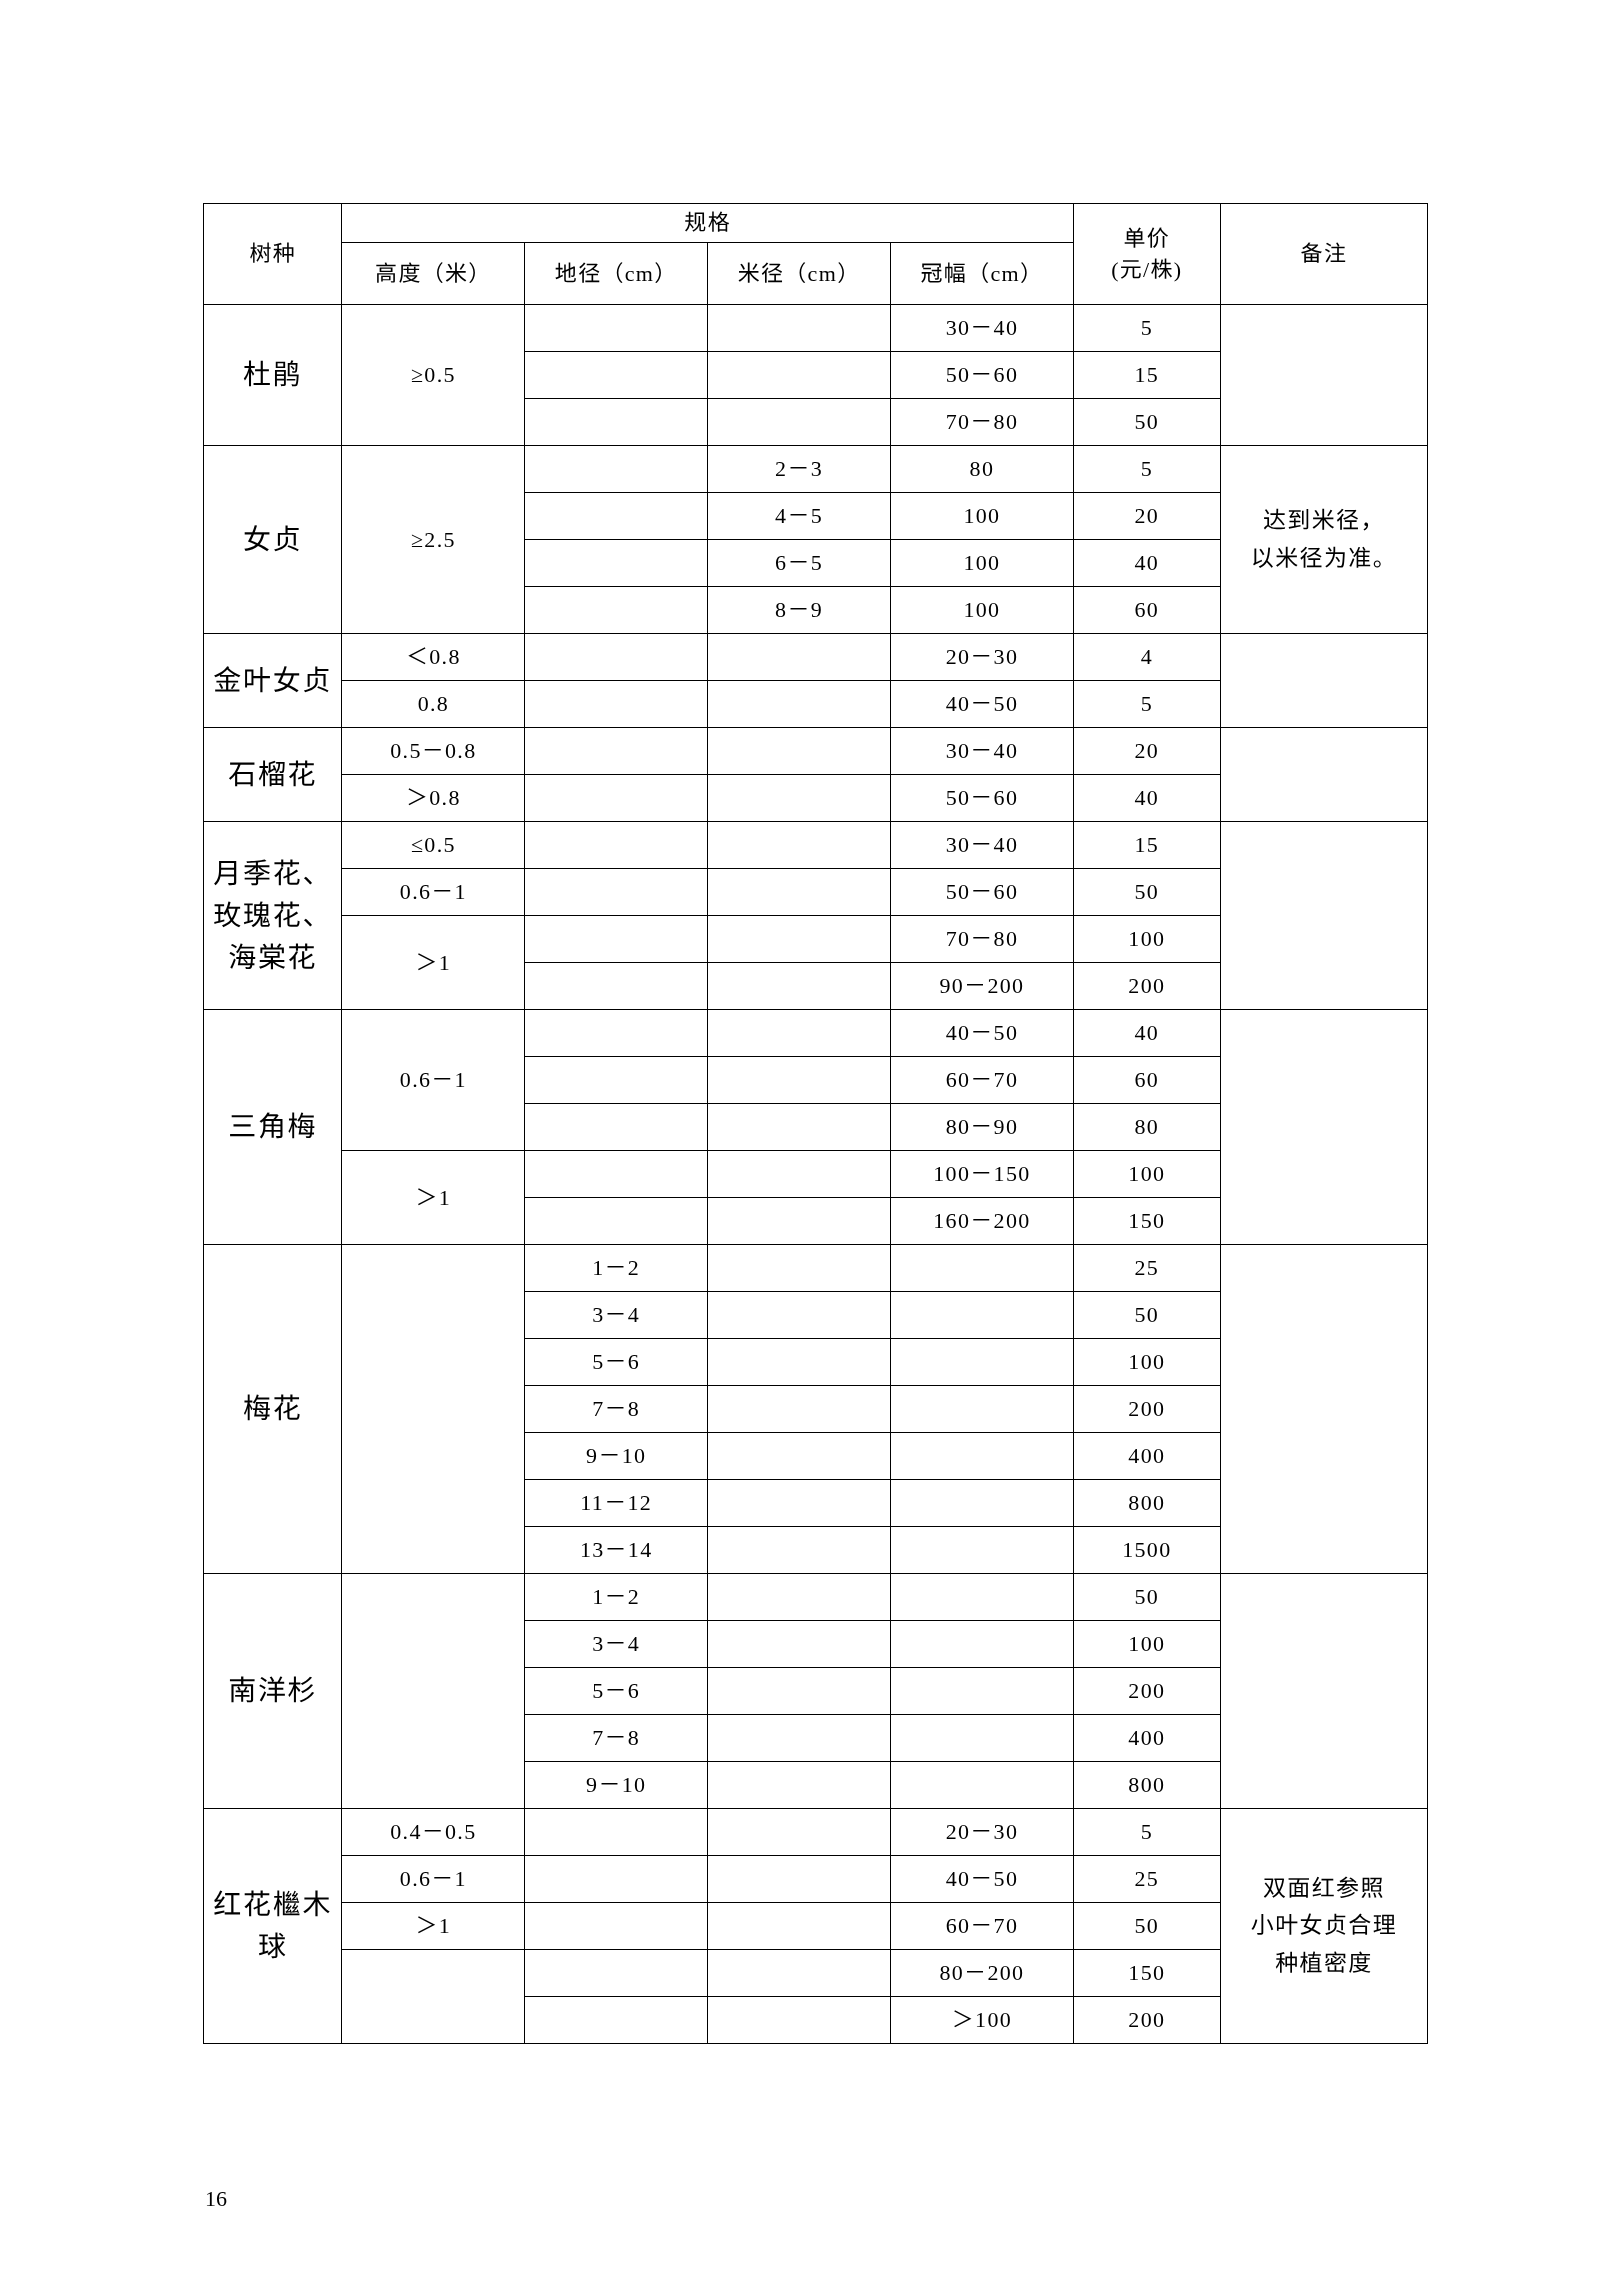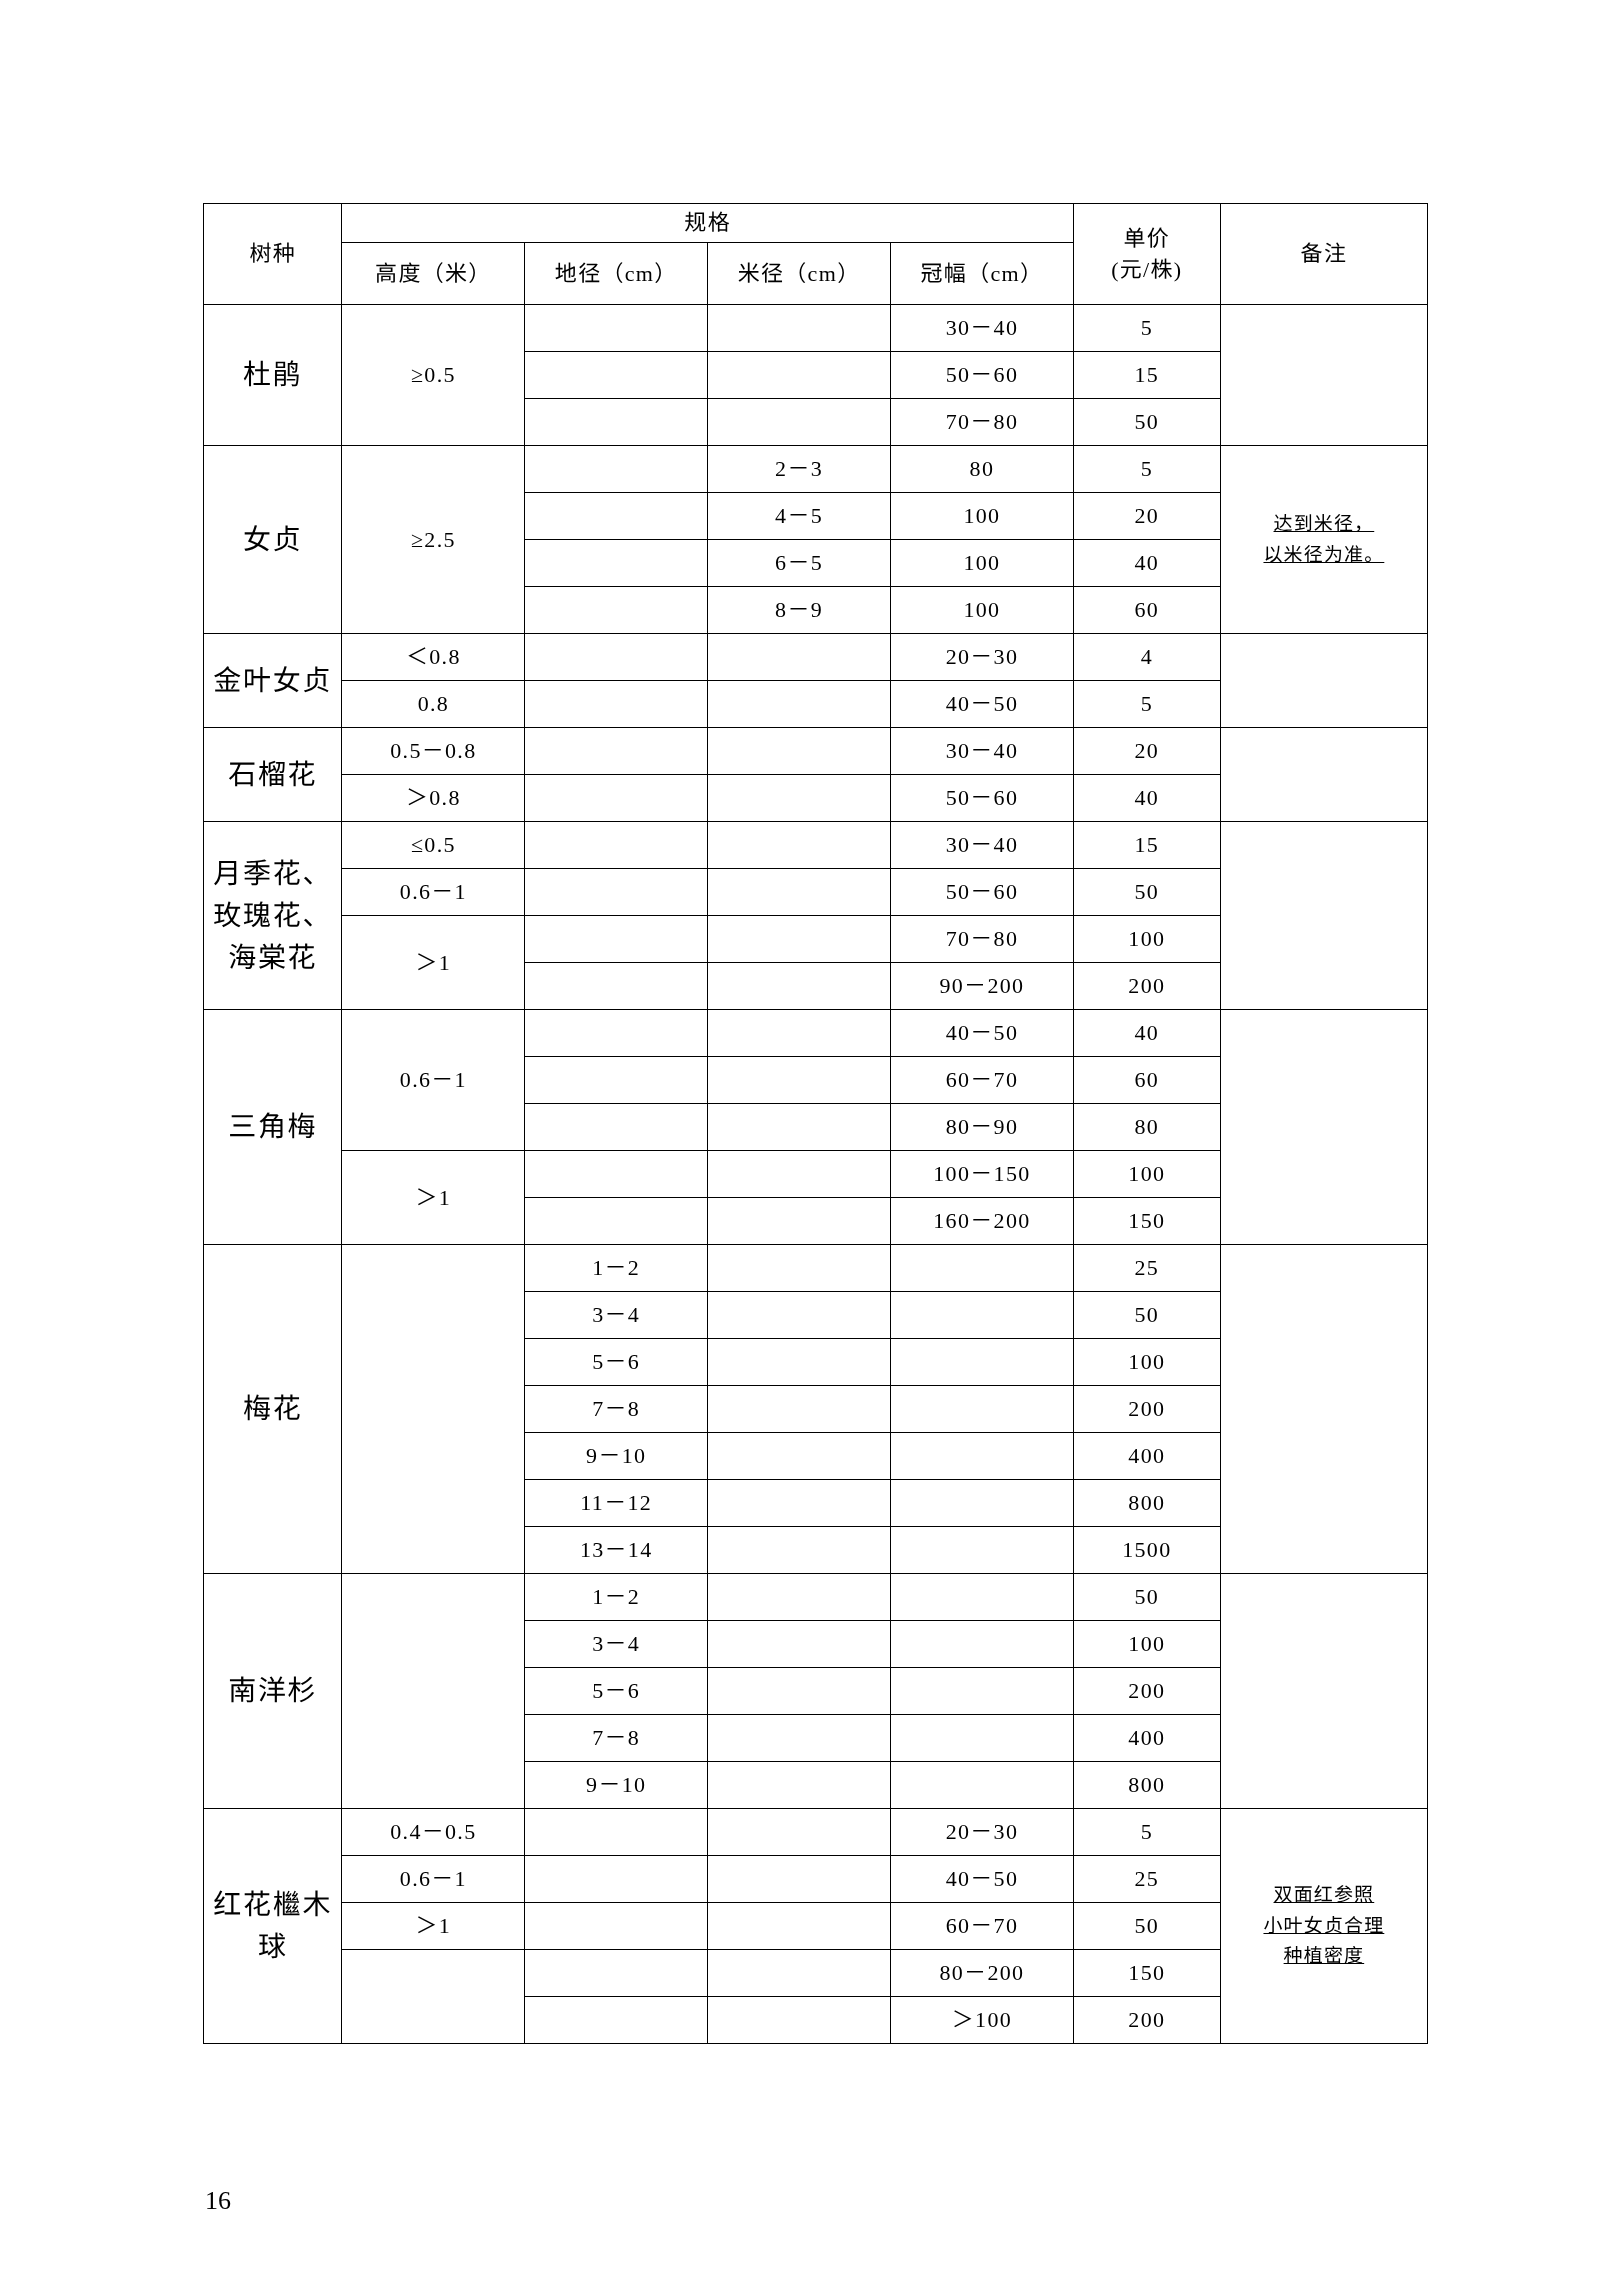--- a/index.html
+++ b/index.html
@@ -60,34 +60,33 @@
     height: 39px;
   }
   .hdr-sub {
     height: 62px;
   }
   .cell-species {
     font-size: 28px;
     line-height: 1.5;
   }
   .cell-remark {
-    font-size: 19px;
+    font-size: 23px;
     line-height: 1.62;
     padding-left: 8.2px;
     padding-right: 8.2px;
-    text-decoration: underline;
   }
   .data-row td {
     height: 41px;
   }
   .page-number {
     position: absolute;
     left: 205px;
     top: 2186px;
-    font-size: 26px;
+    font-size: 22px;
     font-family: "Liberation Serif", "DejaVu Serif", serif;
   }
   .nowrap { white-space: nowrap; }
 </style>
 </head>
 <body>
 
 <div class="page">
 
   <div class="table-wrap">

